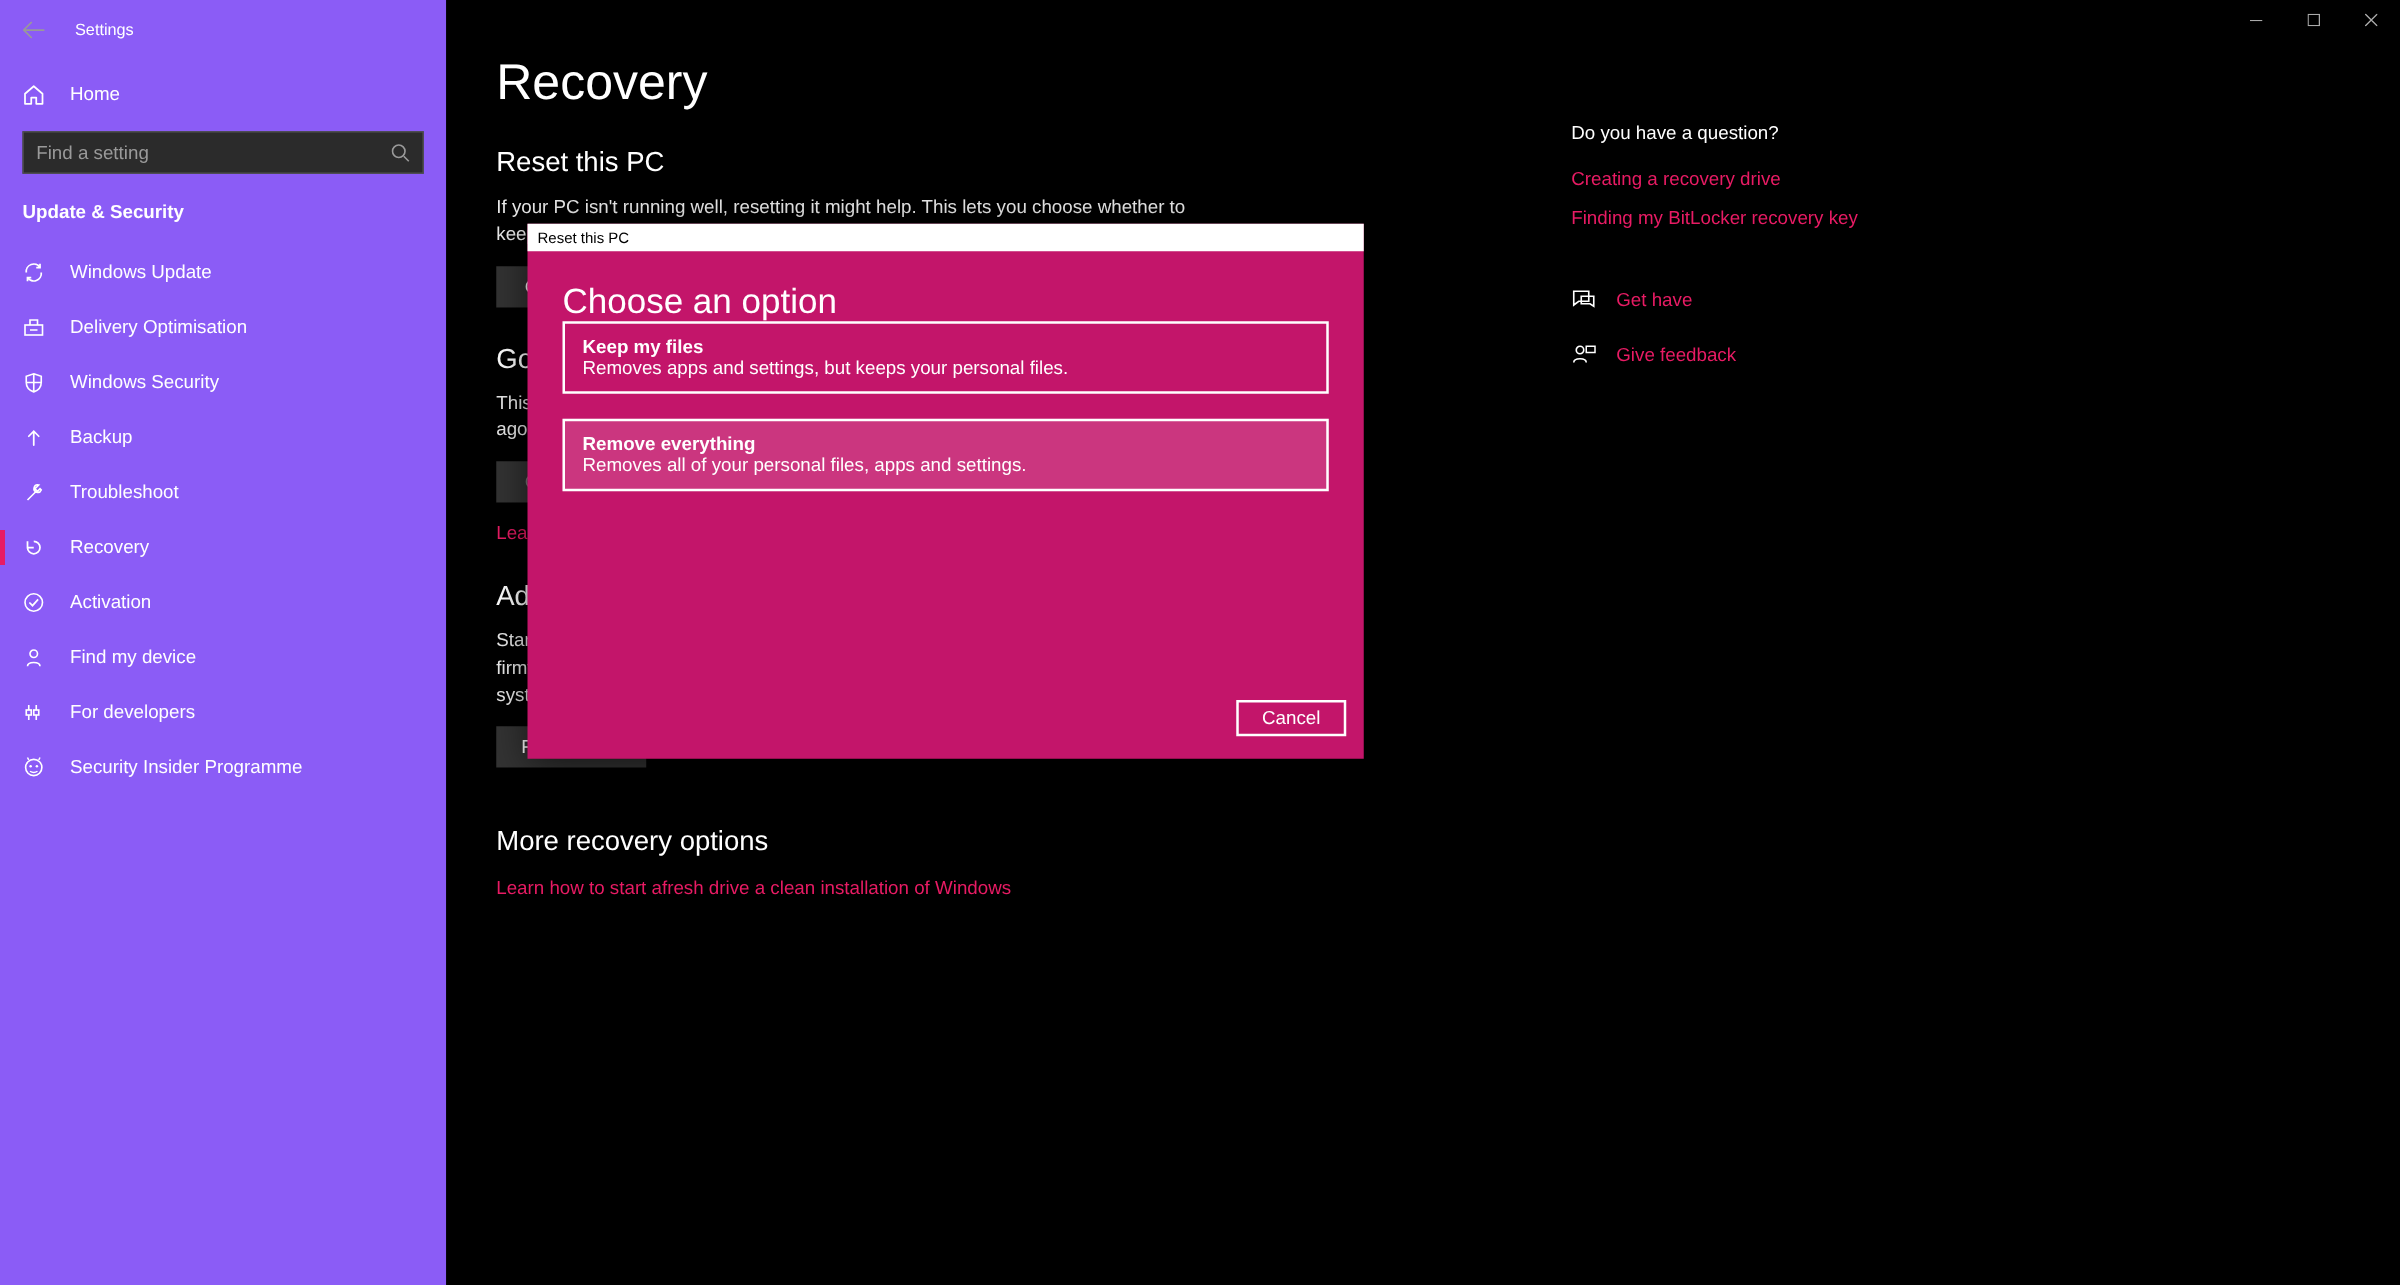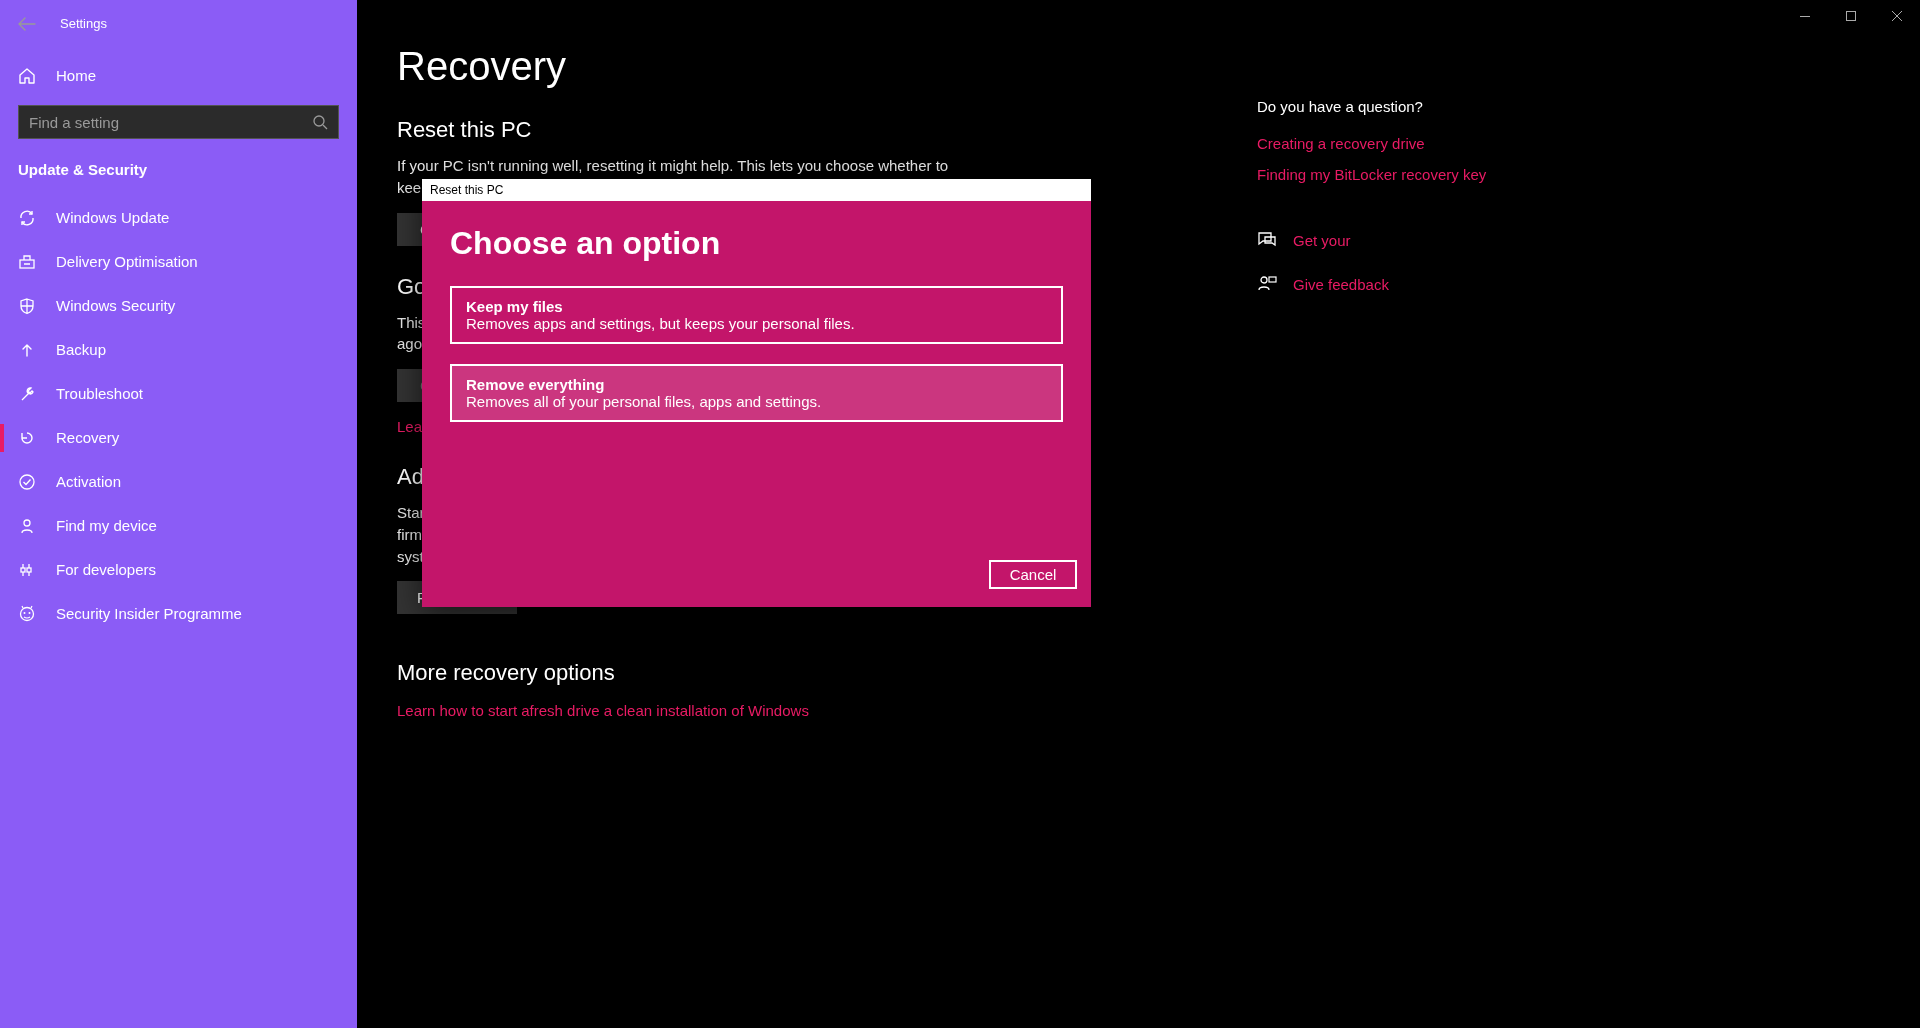--- a/index.html
+++ b/index.html
@@ -189,23 +189,22 @@
     height: 22px;
     display: flex;
     align-items: center;
   }
   .dialog-body {
     padding: 24px 28px 18px 28px;
     min-height: 406px;
     position: relative;
   }
   .dialog-heading {
-    font-weight: 700;
-    font-size: 32px;
-    margin-bottom: 24px;
+    font-weight: 400;
+    font-size: 28px;
   }
   .option-card {
     border: 2px solid #fff;
     padding: 10px 14px;
     margin-bottom: 20px;
   }
   .option-card.hover {
     background: rgba(255,255,255,0.14);
   }
   .option-title {
@@ -404,21 +403,21 @@
       <a class="side-link">Creating a recovery drive</a>
       <a class="side-link">Finding my BitLocker recovery key</a>
 
       <div class="side-action" style="margin-top:48px">
         <span class="ico">
             <svg width="20" height="18" viewBox="0 0 20 18">
               <path d="M2 2 H14 V10 H6 L2 13 V2 Z" fill="none" stroke="#fff" stroke-width="1.3"></path>
               <path d="M8 6 H18 V14 L15 12 H8 Z" fill="none" stroke="#fff" stroke-width="1.3"></path>
             </svg>
           </span>
-        <span>Get your</span>
+        <span>Get have</span>
       </div>
       <div class="side-action">
         <span class="ico">
             <svg width="20" height="18" viewBox="0 0 20 18">
               <circle cx="7" cy="5" r="3" fill="none" stroke="#fff" stroke-width="1.3"></circle>
               <path d="M2 15 C2 11 12 11 12 15" fill="none" stroke="#fff" stroke-width="1.3"></path>
               <rect x="12" y="2" width="7" height="5" fill="none" stroke="#fff" stroke-width="1.2"></rect>
             </svg>
           </span>
         <span>Give feedback</span>

